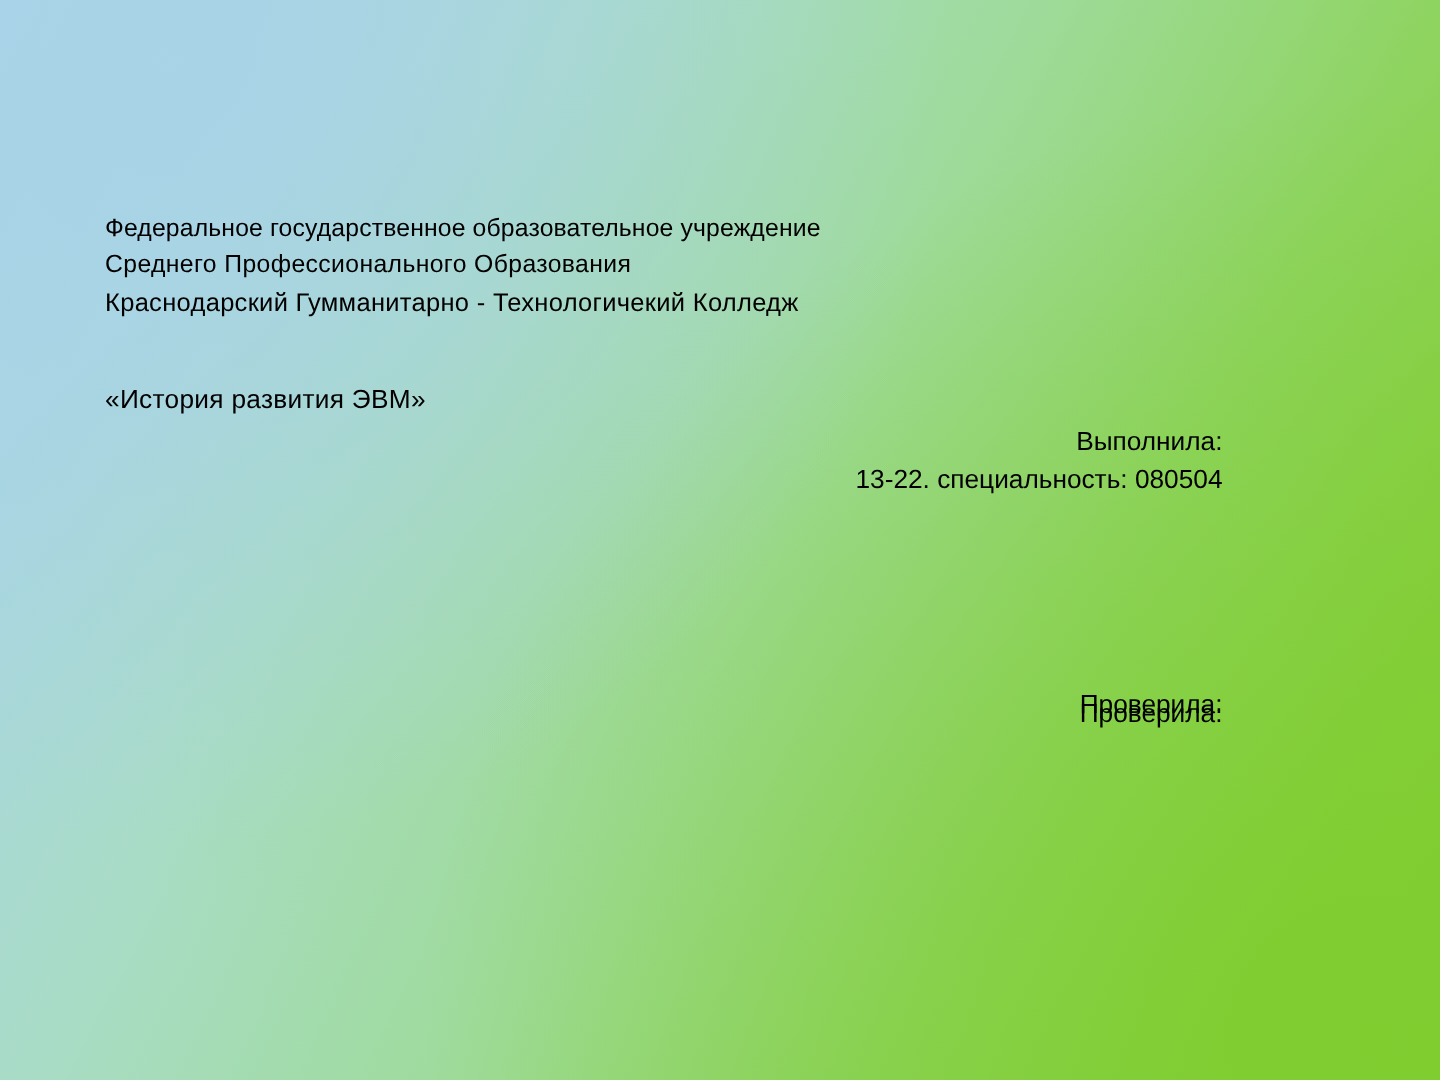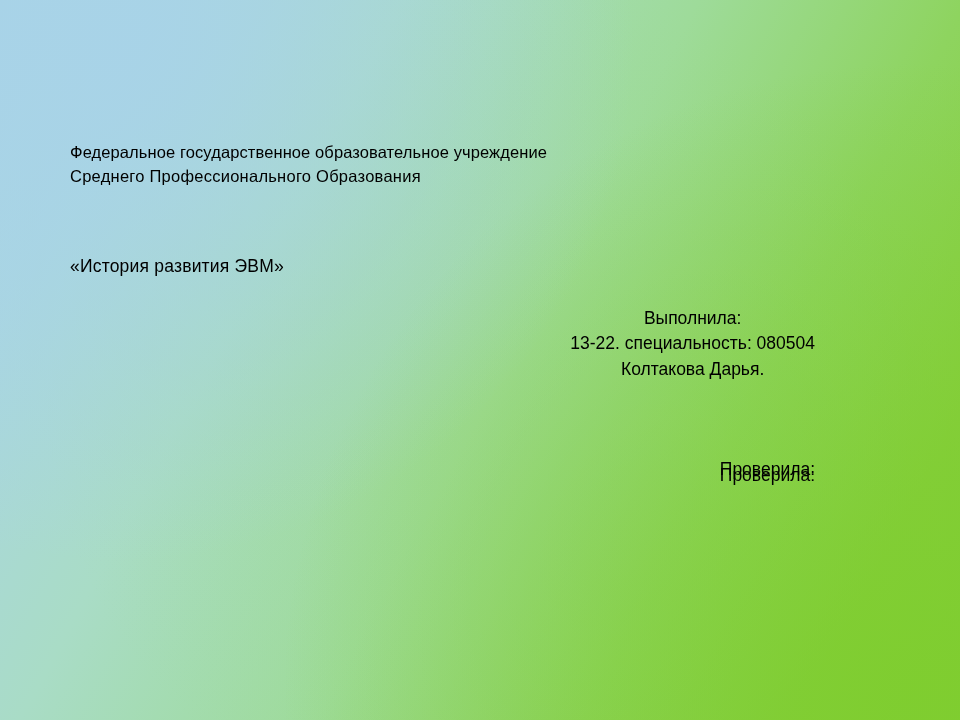--- a/index.html
+++ b/index.html
@@ -57,25 +57,24 @@
     width: 600px;
     font-size: 17.5px;
     color: #000000;
     letter-spacing: 0.2px;
   }
 
   .author-block {
     position: absolute;
     right: 145px;
     top: 282px;
-    text-align: center;
+    text-align: right;
     font-size: 17.5px;
     color: #000000;
     line-height: 1.45;
-    margin-top: 24px;
   }
   .author-block div { white-space: nowrap; }
 
   .checker-block {
     position: absolute;
     right: 145px;
     top: 460px;
     text-align: left;
     font-size: 17.5px;
     color: #000000;
@@ -96,28 +95,28 @@
 </style>
 </head>
 <body>
 
 <div class="slide">
   <div class="content">
 
     <div class="inst-block">
       <div class="inst-line-1">Федеральное государственное образовательное учреждение</div>
       <div class="inst-line-2">Среднего Профессионального Образования</div>
+      <div class="inst-line-3">Краснодарский Гумманитарно - Технологичекий Колледж</div>
     </div>
 
     <div class="title-line">«История развития  ЭВМ»</div>
 
     <div class="author-block">
       <div>Выполнила:</div>
       <div>13-22. специальность: 080504</div>
-      <div>Колтакова  Дарья.</div>
     </div>
 
     <div class="checker-block">
       <div class="checker-overlap-wrap">
         <span class="checker-a">Проверила:</span>
         <span class="checker-b">Проверила:</span>
       </div>
     </div>
 
   </div>

